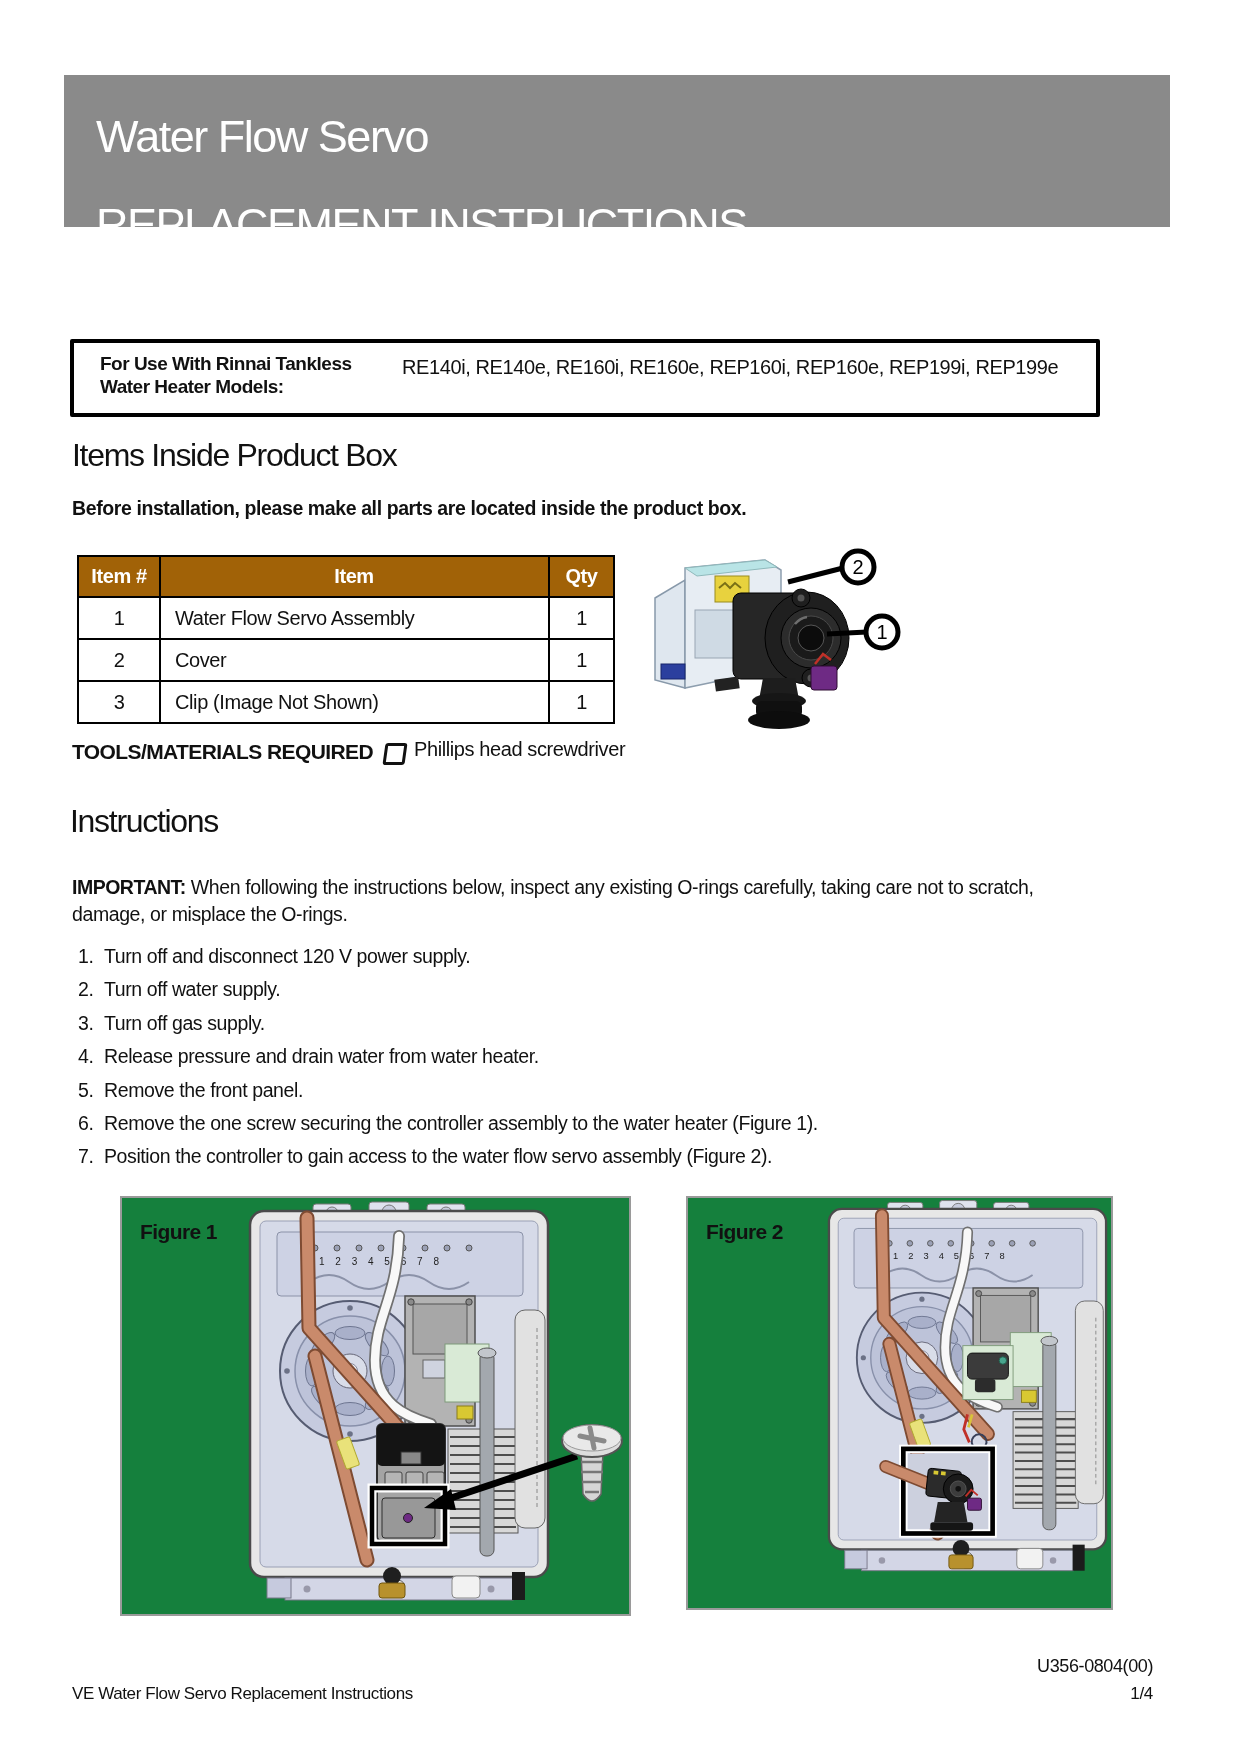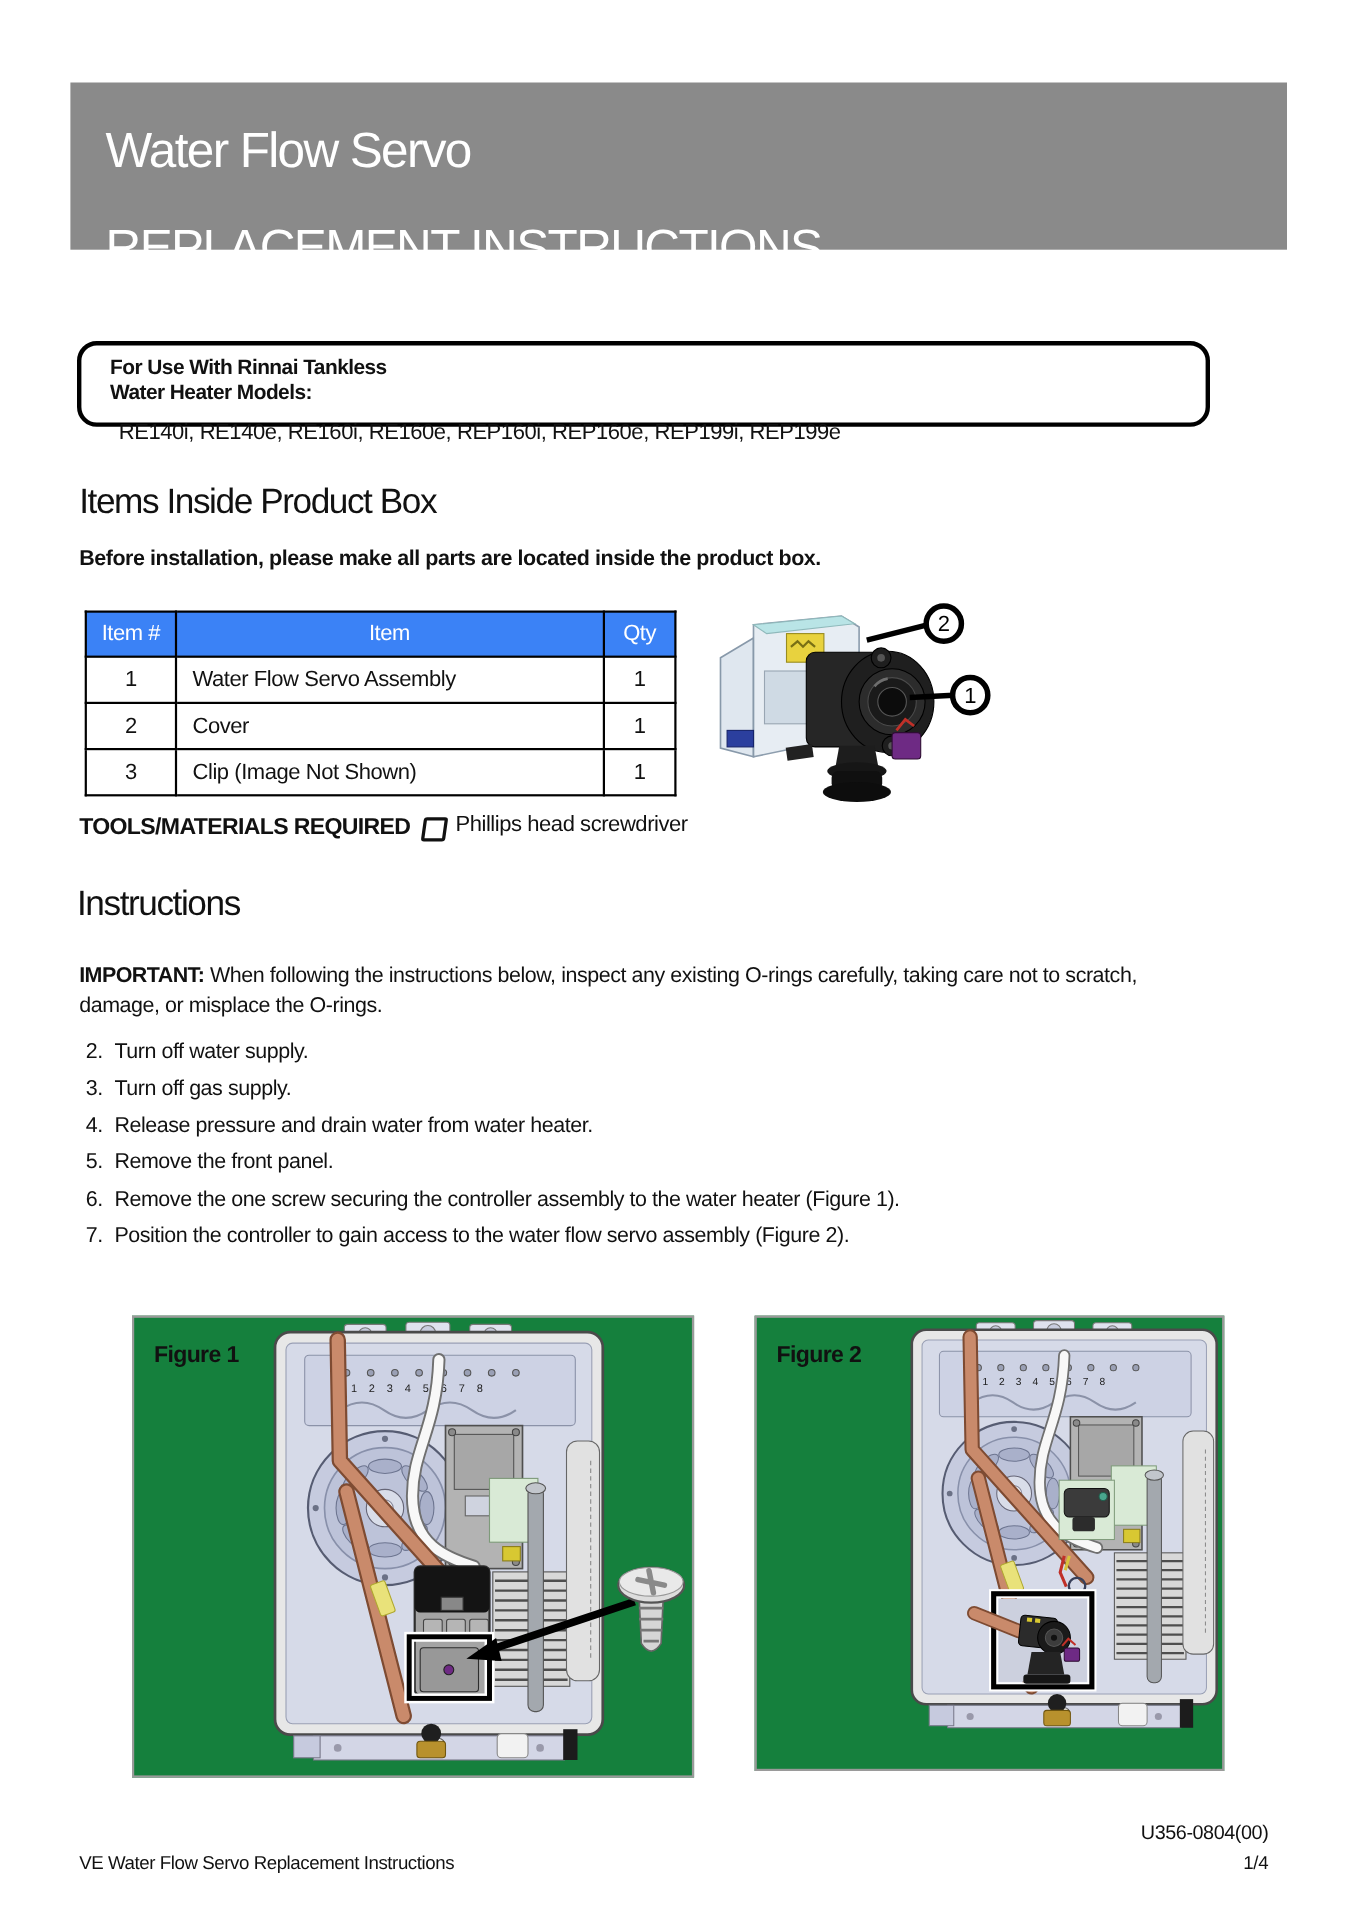--- a/index.html
+++ b/index.html
@@ -8,33 +8,33 @@
   .abs{position:absolute;}
 
   
   .banner{left:64px;top:75px;width:1106px;height:152px;background:#8a8a8a;}
   .banner-title{position:absolute;left:32px;color:#fff;font-size:45px;line-height:48px;
                 font-weight:400;letter-spacing:-1.5px;white-space:nowrap;}
   .banner-t1{top:38px;}
   .banner-t2{top:126px;}
 
   
-  .models-box{left:70px;top:310px;width:1022px;height:70px;border:4px solid #000;border-radius:18px;
-              display:flex;align-items:flex-start;flex-direction:column;}
+  .models-box{left:70px;top:339px;width:1022px;height:70px;border:4px solid #000;border-radius:2px;
+              display:flex;align-items:flex-start;}
   .models-label{margin:9px 0 0 26px;font-weight:bold;font-size:19px;line-height:23px;width:268px;
                 letter-spacing:-0.5px;}
   .models-list{margin:13px 0 0 34px;font-size:20px;letter-spacing:-0.4px;}
 
   .h1{font-size:32px;font-weight:400;letter-spacing:-1.3px;white-space:nowrap;}
   .body-text{font-size:19.5px;letter-spacing:-0.4px;font-weight:bold;}
 
   
   .items-table{border-collapse:collapse;table-layout:fixed;}
   .items-table th,.items-table td{border:2px solid #000;font-size:20px;letter-spacing:-0.4px;}
-  .items-table th{background:#3b82f6;color:#fff;font-weight:normal;height:37px;}
+  .items-table th{background:#a16207;color:#fff;font-weight:bold;height:37px;}
   .items-table td{height:38px;}
   .col-num{width:78px;text-align:center;}
   .col-item{width:372px;text-align:left;padding-left:14px;}
   .items-table th.col-item{text-align:center;padding-left:0;}
   .col-qty{width:61px;text-align:center;}
 
   
   .tools-label{font-weight:bold;font-size:21px;letter-spacing:-0.6px;}
   .checkbox{left:384px;top:743px;width:16px;height:16px;border:3px solid #111;border-radius:3px;
             transform:skewX(-8deg);}
@@ -230,20 +230,21 @@
 
   <div class="abs tools-label" style="left:72px;top:740px;">TOOLS/MATERIALS REQUIRED</div>
   <div class="abs checkbox"></div>
   <div class="abs tool-item">Phillips head screwdriver</div>
 
   <div class="abs h1" style="left:70px;top:803px;">Instructions</div>
 
   <div class="abs important"><b>IMPORTANT:</b><span> When following the instructions below, inspect any existing O-rings carefully, taking care not to scratch, damage, or misplace the O-rings.</span></div>
 
   <ol class="abs steps">
+    <li><span class="step-num">1.</span><span>Turn off and disconnect 120 V power supply.</span></li>
     <li><span class="step-num">2.</span><span>Turn off water supply.</span></li>
     <li><span class="step-num">3.</span><span>Turn off gas supply.</span></li>
     <li><span class="step-num">4.</span><span>Release pressure and drain water from water heater.</span></li>
     <li><span class="step-num">5.</span><span>Remove the front panel.</span></li>
     <li><span class="step-num">6.</span><span>Remove the one screw securing the controller assembly to the water heater (Figure 1).</span></li>
     <li><span class="step-num">7.</span><span>Position the controller to gain access to the water flow servo assembly (Figure 2).</span></li>
   </ol>
 
   <div class="abs figure-box fig1">
     <svg width="507" height="416" viewBox="0 0 507 416">

